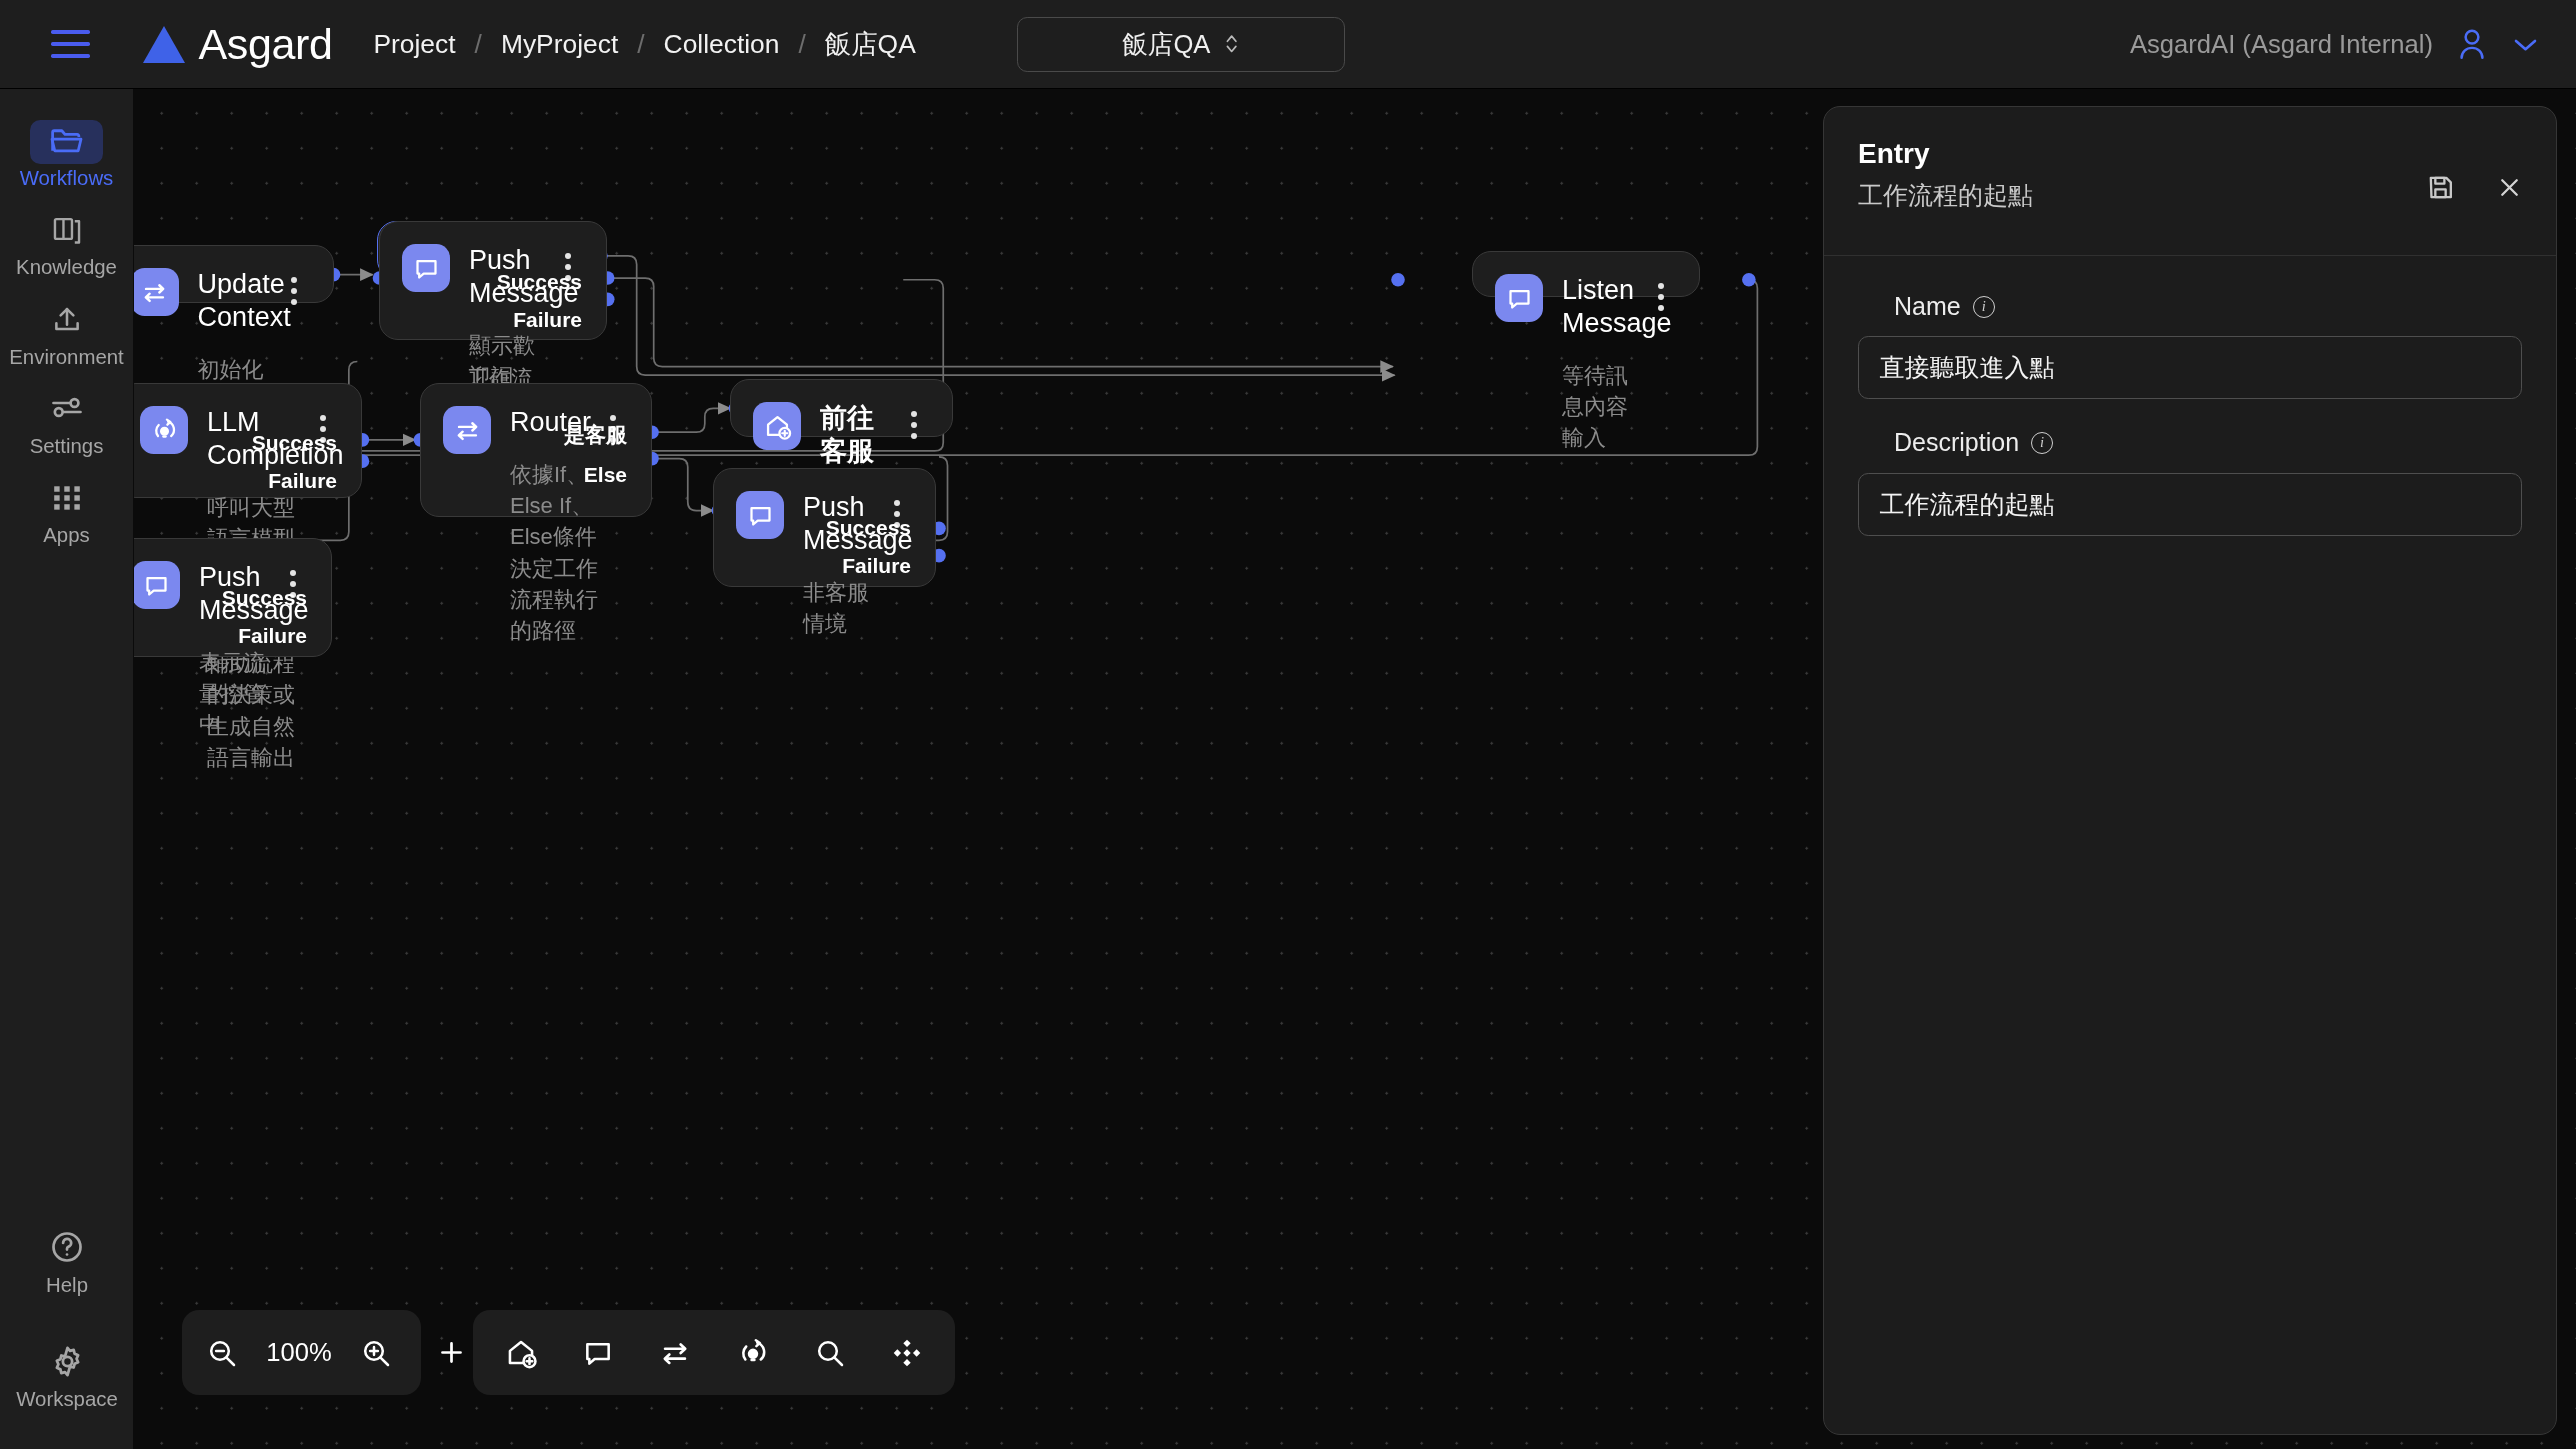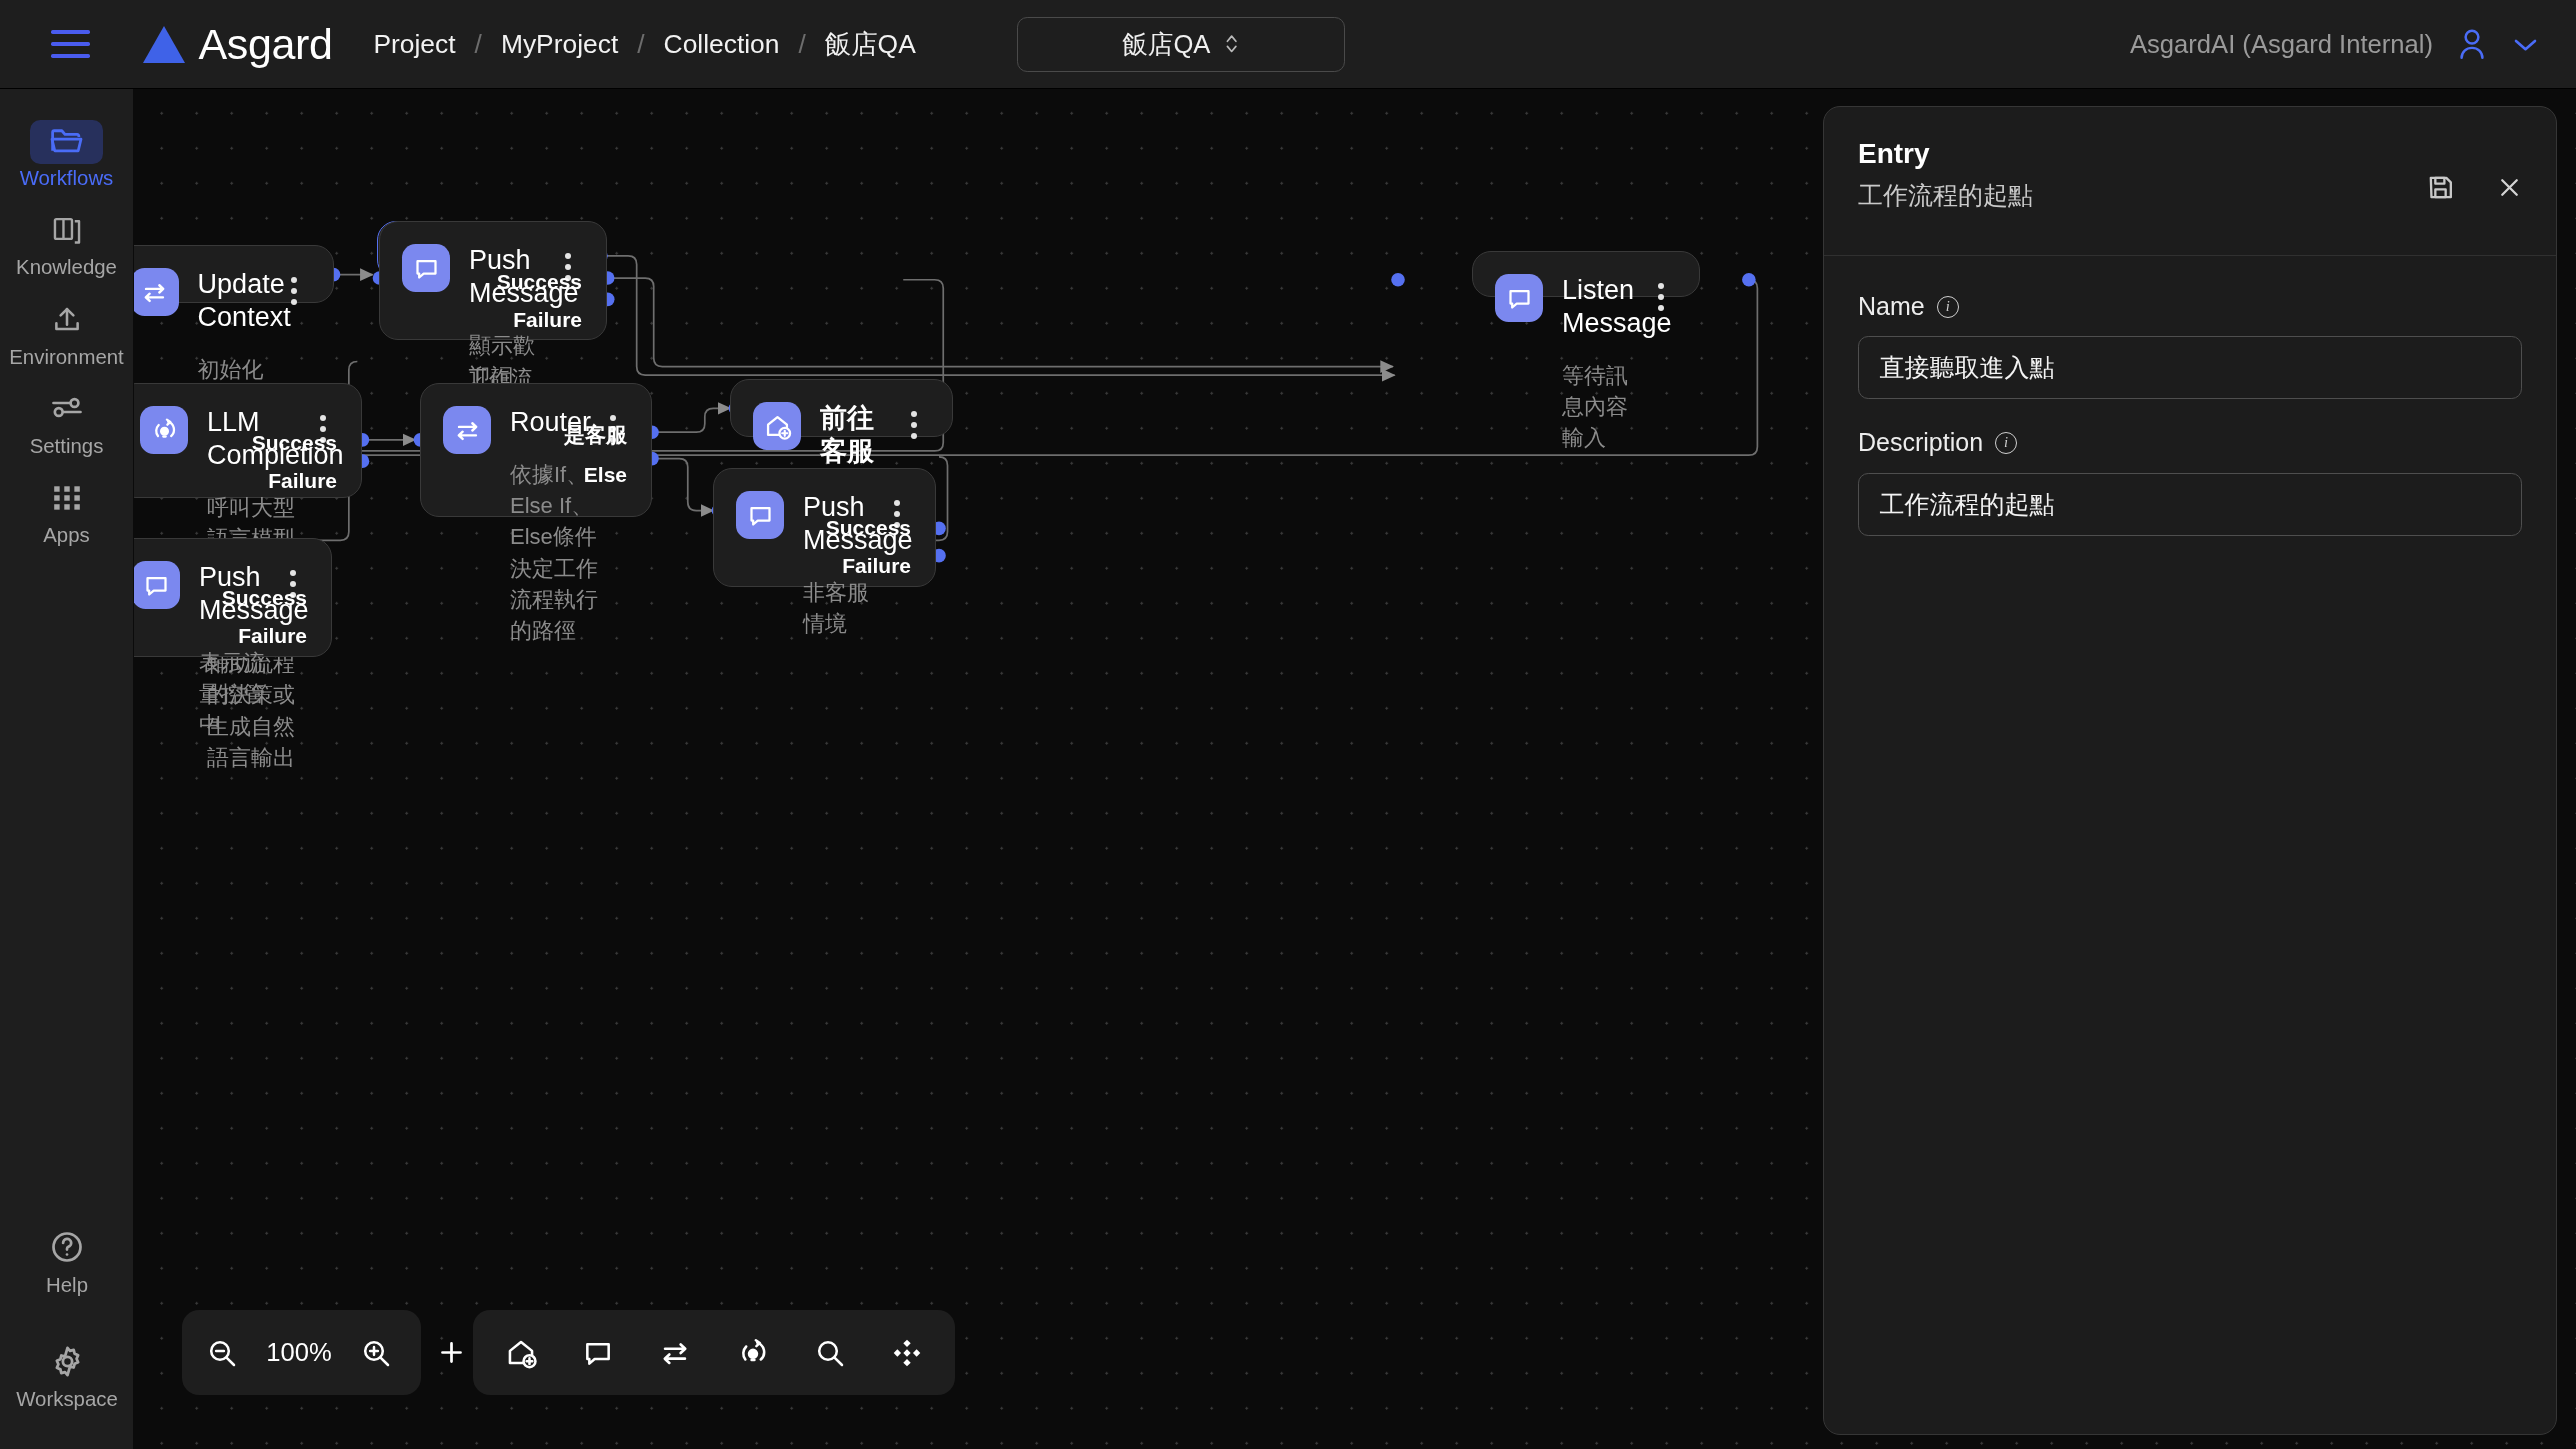--- a/index.html
+++ b/index.html
@@ -86,21 +86,21 @@
   
   .panel {
     position: absolute; top: 106px; right: 19px; width: 734px; height: 1329px;
     background: #1c1c1c; border: 0.9px solid #363636; border-radius: 17px;
   }
   .panel-head { padding: 31px 34px 25.6px 34px; border-bottom: 0.9px solid #303030; position: relative; height: 149px; }
   .panel-title { font-size: 28px; font-weight: 700; color: #ffffff; }
   .panel-desc { font-size: 25px; color: #c9c9c9; margin-top: 8.5px; }
   .panel-actions { position: absolute; right: 32px; top: 65px; display: flex; gap: 39px; align-items: center; }
   .panel-body { padding: 36px 34px; }
-  .field-label { display: flex; align-items: center; gap: 12px; font-size: 25px; color: #ededed; }
+  .field-label { display: flex; align-items: center; gap: 12px; font-size: 25px; color: #ededed; margin-left: 36px; }
   .info-i { width: 22px; height: 22px; border-radius: 50%; border: 1.7px solid #cfcfcf; color: #cfcfcf;
     font-size: 14.5px; display: inline-flex; align-items: center; justify-content: center;
     font-family: "Liberation Serif", serif; font-style: italic; }
   .field-input {
     margin-top: 15.3px; margin-bottom: 29px; width: 100%; height: 63px; background: transparent;
     border: 0.9px solid #4e4e4e; border-radius: 10.2px; color: #f3f3f3; font-size: 25px;
     padding: 0 20.4px; font-family: "Liberation Sans", sans-serif;
   }
 
   

